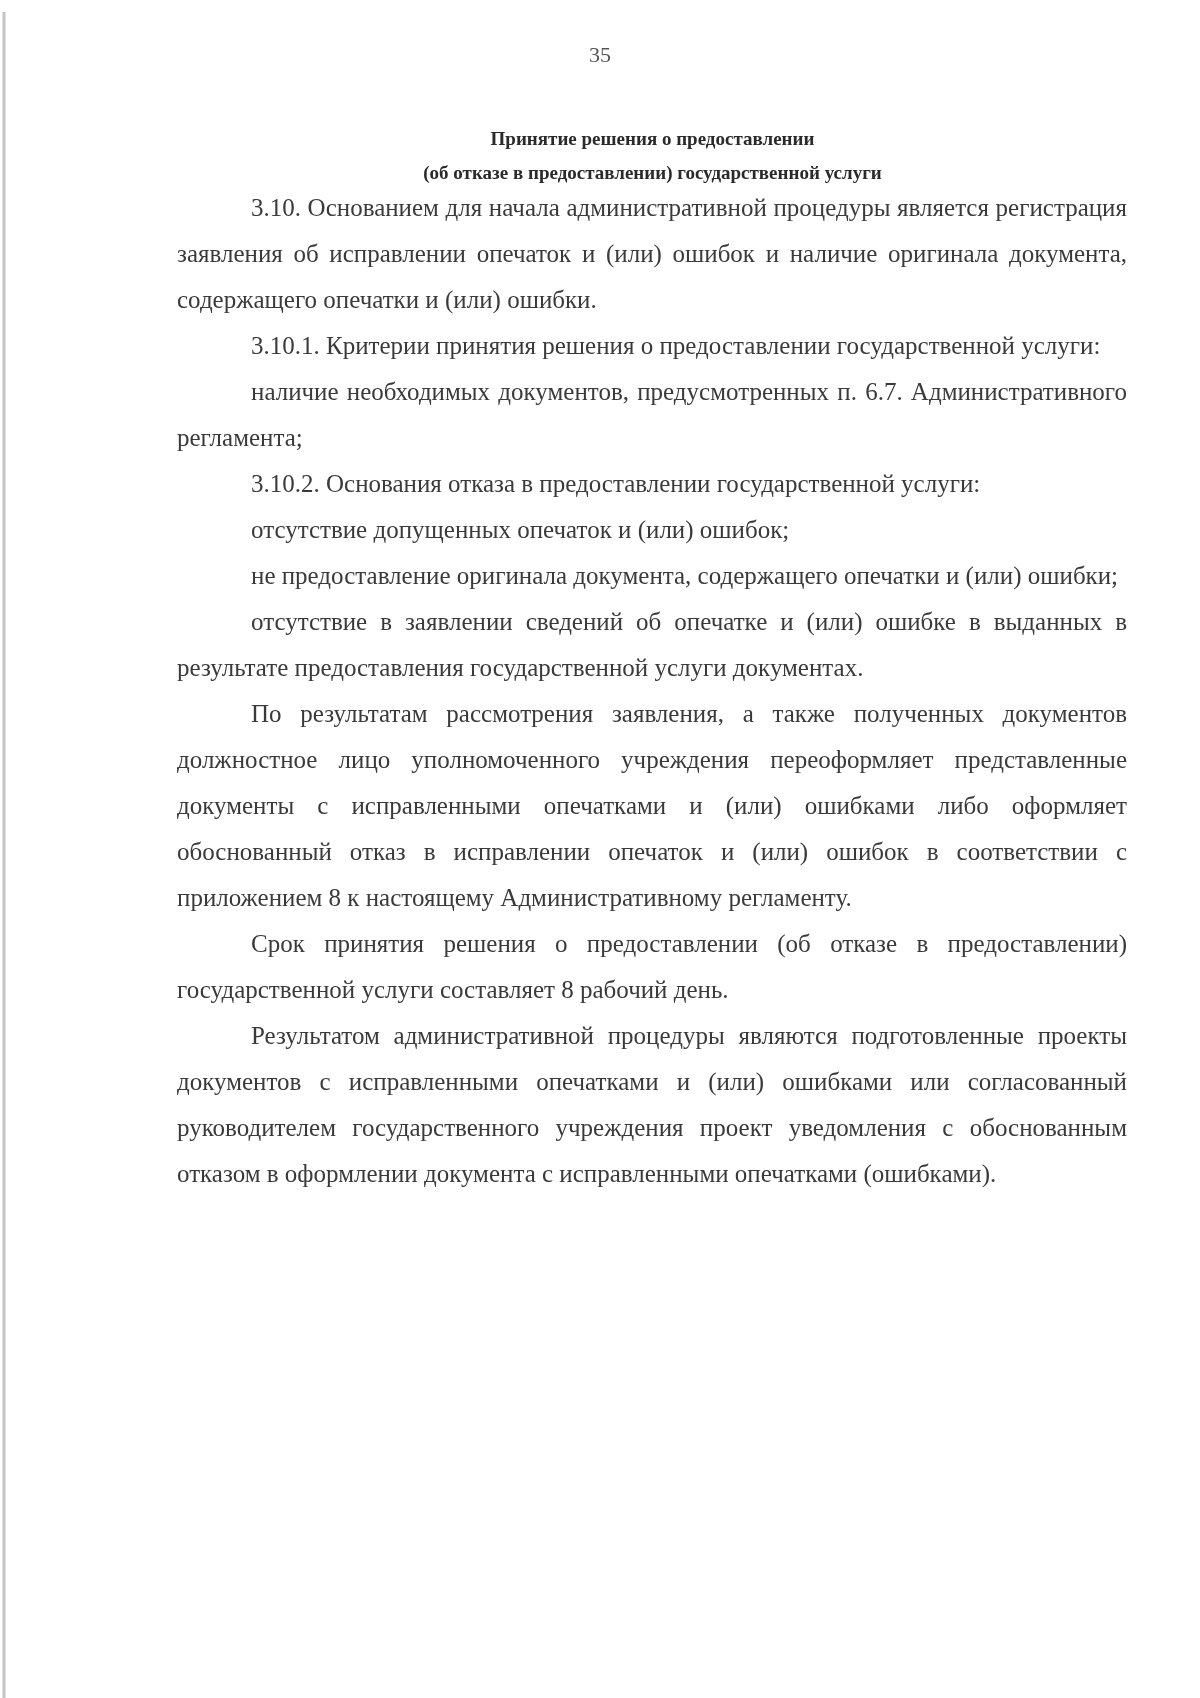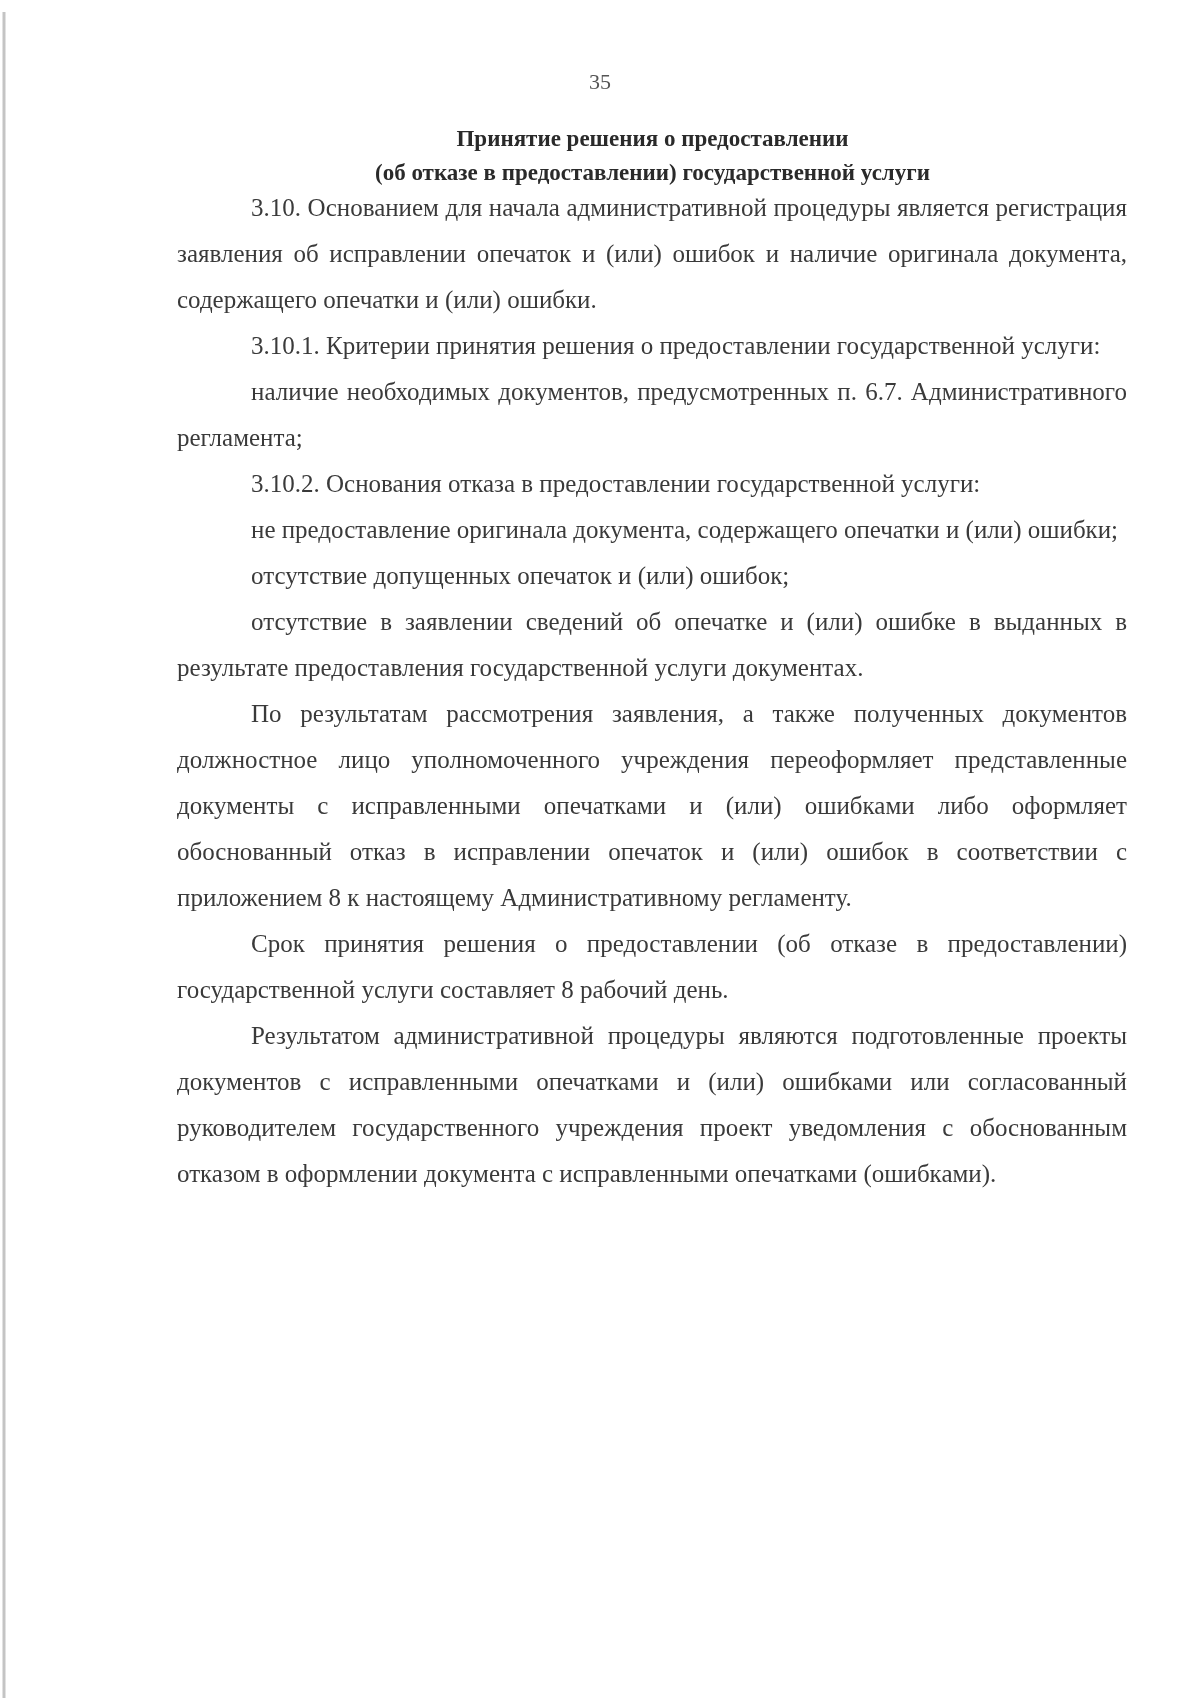--- a/index.html
+++ b/index.html
@@ -5,26 +5,26 @@
   html, body { margin: 0; padding: 0; }
   body {
     width: 1200px; height: 1698px; background: #ffffff; position: relative; overflow: hidden;
     font-family: "Liberation Serif", "DejaVu Serif", serif; color: #3a3a3a;
   }
   .scan-edge {
     position: absolute; left: 2px; top: 12px; width: 5px; height: 1686px;
     background: linear-gradient(to right, transparent 0, #c4c4c4 1px, #c4c4c4 3px, transparent 4px);
   }
   .page-number {
-    position: absolute; top: 69px; left: 0; width: 1200px; text-align: center;
+    position: absolute; top: 42px; left: 0; width: 1200px; text-align: center;
     font-size: 22px; color: #555;
   }
   .heading {
     position: absolute; top: 122px; left: 170px; width: 965px; text-align: center;
-    font-weight: bold; font-size: 23px; line-height: 34px; color: #2a2a2a;
+    font-weight: bold; font-size: 19px; line-height: 34px; color: #2a2a2a;
   }
   .body-text {
     position: absolute; top: 185px; left: 177px; width: 950px;
     font-size: 25px; line-height: 46px; text-align: justify;
   }
   .body-text p { margin: 0; text-indent: 74px; }
   .body-text p.last { text-align-last: justify; }
 </style>
 </head>
 <body>
@@ -36,19 +36,19 @@
 <div class="heading">
   <div>Принятие решения о предоставлении</div>
   <div>(об отказе в предоставлении) государственной услуги</div>
 </div>
 
 <div class="body-text">
   <p>3.10. Основанием для начала административной процедуры является регистрация заявления об исправлении опечаток и (или) ошибок и наличие оригинала документа, содержащего опечатки и (или) ошибки.</p>
   <p>3.10.1. Критерии принятия решения о предоставлении государственной услуги:</p>
   <p>наличие необходимых документов, предусмотренных п. 6.7. Административного регламента;</p>
   <p>3.10.2. Основания отказа в предоставлении государственной услуги:</p>
+  <p>отсутствие допущенных опечаток и (или) ошибок;</p>
   <p>не предоставление оригинала документа, содержащего опечатки и (или) ошибки;</p>
-  <p>отсутствие допущенных опечаток и (или) ошибок;</p>
   <p>отсутствие в заявлении сведений об опечатке и (или) ошибке в выданных в результате предоставления государственной услуги документах.</p>
   <p>По результатам рассмотрения заявления, а также полученных документов должностное лицо уполномоченного учреждения переоформляет представленные документы с исправленными опечатками и (или) ошибками либо оформляет обоснованный отказ в исправлении опечаток и (или) ошибок в соответствии с приложением 8 к настоящему Административному регламенту.</p>
   <p>Срок принятия решения о предоставлении (об отказе в предоставлении) государственной услуги составляет 8 рабочий день.</p>
   <p>Результатом административной процедуры являются подготовленные проекты документов с исправленными опечатками и (или) ошибками или согласованный руководителем государственного учреждения проект уведомления с обоснованным отказом в оформлении документа с исправленными опечатками (ошибками).</p>
 </div>
 
 </body></html>

